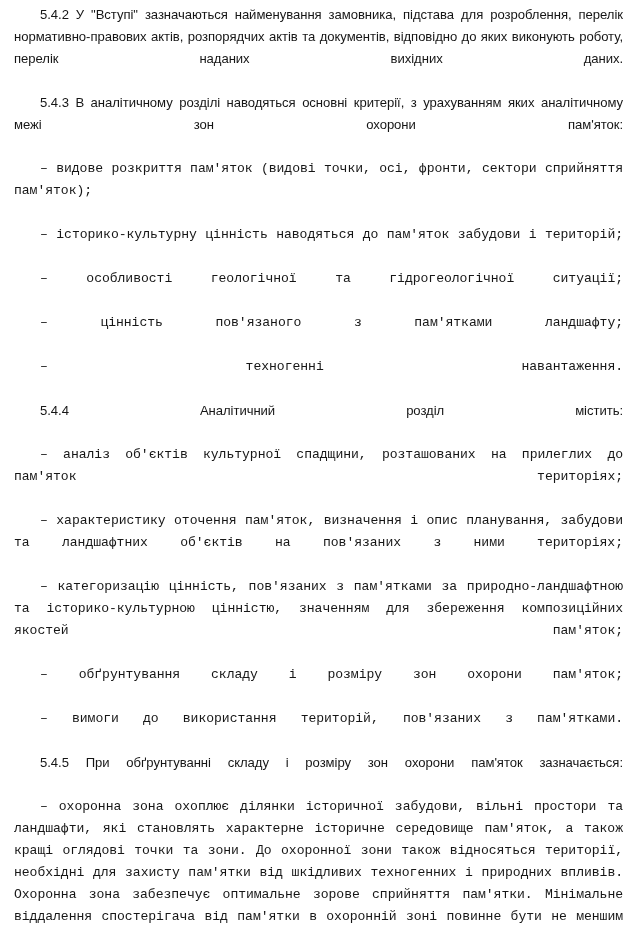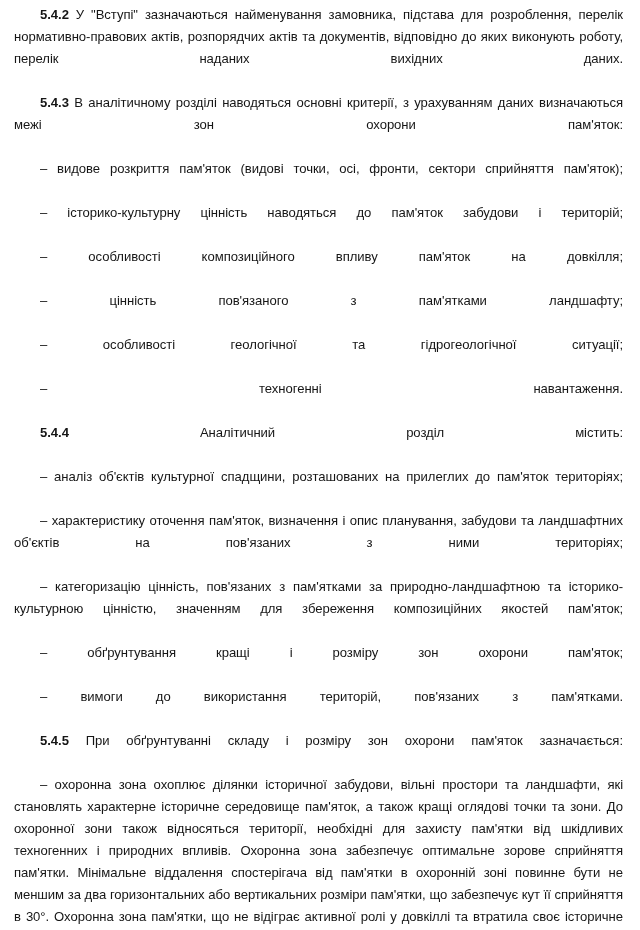--- a/index.html
+++ b/index.html
@@ -39,48 +39,48 @@
   }
 
   
   .clause {
     text-indent: 26px;
   }
 
   
   .dash-item {
     text-indent: 26px;
+    font-family: Liberation Mono, monospace;
   }
 
   .num {
-    font-weight: bold;
+    font-weight: normal;
   }
 
   
   .para::after {
     content: "";
     display: inline-block;
     width: 100%;
   }
 </style>
 </head>
 <body style="background: rgb(255, 255, 255); color: rgb(22, 22, 22);">
 
 <div class="page" style="background: rgb(255, 255, 255);">
   <div id="content">
       <p class="para clause"><span class="num">5.4.2</span><span> У "Вступі" зазначаються найменування замовника, підстава для розроблення, перелік нормативно-правових актів, розпорядчих актів та документів, відповідно до яких виконують роботу, перелік наданих вихідних даних.</span></p>
-      <p class="para clause"><span class="num">5.4.3</span><span> В аналітичному розділі наводяться основні критерії, з урахуванням даних визначаються межі зон охорони пам'яток:</span></p>
+      <p class="para clause"><span class="num">5.4.3</span><span> В аналітичному розділі наводяться основні критерії, з урахуванням яких аналітичному межі зон охорони пам'яток:</span></p>
       <p class="para dash-item"><span>– видове розкриття пам'яток (видові точки, осі, фронти, сектори сприйняття пам'яток);</span></p>
       <p class="para dash-item"><span>– історико-культурну цінність наводяться до пам'яток забудови і територій;</span></p>
-      <p class="para dash-item"><span>– особливості композиційного впливу пам'яток на довкілля;</span></p>
+      <p class="para dash-item"><span>– особливості геологічної та гідрогеологічної ситуації;</span></p>
       <p class="para dash-item"><span>– цінність пов'язаного з пам'ятками ландшафту;</span></p>
-      <p class="para dash-item"><span>– особливості геологічної та гідрогеологічної ситуації;</span></p>
       <p class="para dash-item"><span>– техногенні навантаження.</span></p>
       <p class="para clause"><span class="num">5.4.4</span><span> Аналітичний розділ містить:</span></p>
       <p class="para dash-item"><span>– аналіз об'єктів культурної спадщини, розташованих на прилеглих до пам'яток територіях;</span></p>
       <p class="para dash-item"><span>– характеристику оточення пам'яток, визначення і опис планування, забудови та ландшафтних об'єктів на пов'язаних з ними територіях;</span></p>
       <p class="para dash-item"><span>– категоризацію цінність, пов'язаних з пам'ятками за природно-ландшафтною та історико-культурною цінністю, значенням для збереження композиційних якостей пам'яток;</span></p>
-      <p class="para dash-item"><span>– обґрунтування кращі і розміру зон охорони пам'яток;</span></p>
+      <p class="para dash-item"><span>– обґрунтування складу і розміру зон охорони пам'яток;</span></p>
       <p class="para dash-item"><span>– вимоги до використання територій, пов'язаних з пам'ятками.</span></p>
       <p class="para clause"><span class="num">5.4.5</span><span> При обґрунтуванні складу і розміру зон охорони пам'яток зазначається:</span></p>
       <p class="para dash-item"><span>– охоронна зона охоплює ділянки історичної забудови, вільні простори та ландшафти, які становлять характерне історичне середовище пам'яток, а також кращі оглядові точки та зони. До охоронної зони також відносяться території, необхідні для захисту пам'ятки від шкідливих техногенних і природних впливів. Охоронна зона забезпечує оптимальне зорове сприйняття пам'ятки. Мінімальне віддалення спостерігача від пам'ятки в охоронній зоні повинне бути не меншим за два горизонтальних або вертикальних розміри пам'ятки, що забезпечує кут її сприйняття в 30°. Охоронна зона пам'ятки, що не відіграє активної ролі у довкіллі та втратила своє історичне середовище, може бути суміщена з територією пам'ятки;</span></p>
     </div>
 </div>
 
 </body></html>

